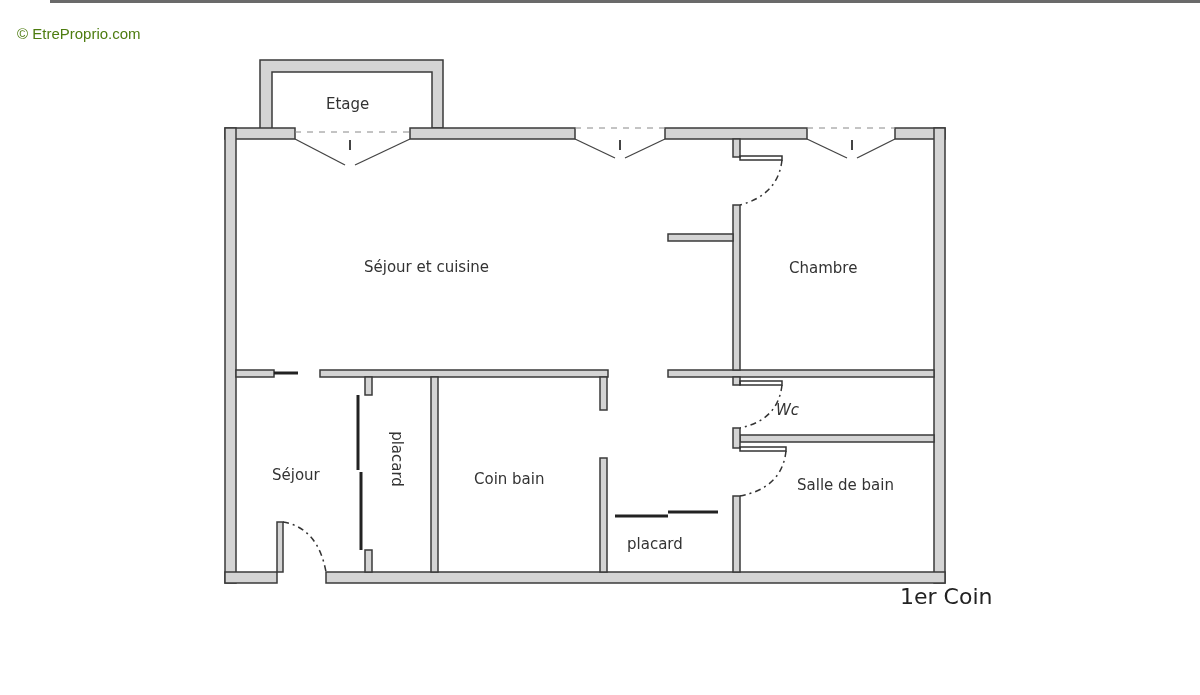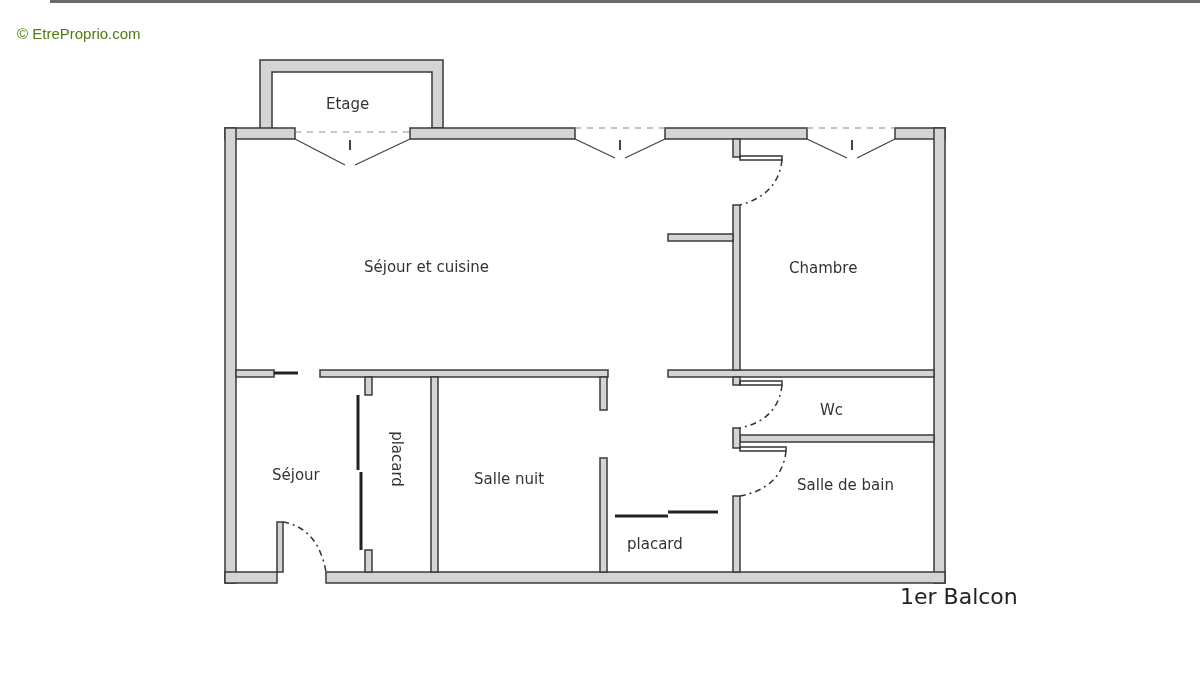--- a/index.html
+++ b/index.html
@@ -91,19 +91,19 @@
   <g stroke="#444" stroke-width="2">
     <line x1="350" y1="140" x2="350" y2="150"></line>
     <line x1="620" y1="140" x2="620" y2="150"></line>
     <line x1="852" y1="140" x2="852" y2="150"></line>
   </g>
 </svg>
 
 <div class="lbl" style="left:326px; top:95px;">Etage</div>
 <div class="lbl" style="left:364px; top:258px;text-align:center;">Séjour et cuisine</div>
 <div class="lbl" style="left:789px; top:259px;">Chambre</div>
-<div class="lbl" style="left:820px; top:401px;">Wc</div>
+<div class="lbl" style="left:776px; top:401px;font-style:italic;">Wc</div>
 <div class="lbl" style="left:272px; top:466px;">Séjour</div>
 <div class="lbl vert" style="left:369px; top:450px;">placard</div>
-<div class="lbl" style="left:474px; top:470px;">Salle nuit</div>
+<div class="lbl" style="left:474px; top:470px;">Coin bain</div>
 <div class="lbl" style="left:627px; top:535px;">placard</div>
 <div class="lbl" style="left:797px; top:476px;">Salle de bain</div>
-<div class="floor">1er Balcon</div>
+<div class="floor">1er Coin</div>
 
 </body></html>

